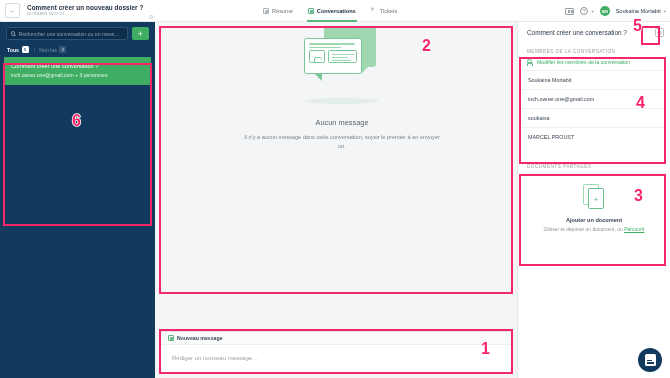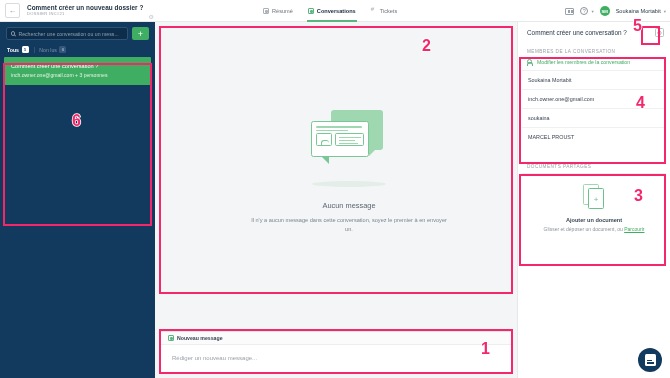--- a/index.html
+++ b/index.html
@@ -154,24 +154,24 @@
   }
   .conv-t { font-size: 5.6px; color: #ffffff; margin-bottom: 3px; }
   .conv-s { font-size: 5.1px; color: #e2f3e8; }
 
   
   .center {
     position: absolute; left: 155px; top: 22px;
     width: 362px; height: 356px; background: #f4f5f6;
   }
   .msg-area {
-    position: absolute; left: 18px; top: 5px;
+    position: absolute; left: 11px; top: 5px;
     width: 352px; height: 290px; background: #f4f5f6;
     display: flex; flex-direction: column;
-    align-items: center; justify-content: center;
+    align-items: center; justify-content: flex-start;
   }
   .illus { position: relative; width: 92px; height: 66px; }
   .card-back {
     position: absolute; left: 28px; top: 0; width: 52px; height: 40px;
     background: #9ed7b0; border-radius: 3px;
   }
   .card-back::after {
     content: ""; position: absolute; right: 7px; bottom: -6px;
     width: 0; height: 0; border-left: 7px solid #9ed7b0;
     border-bottom: 7px solid transparent;

